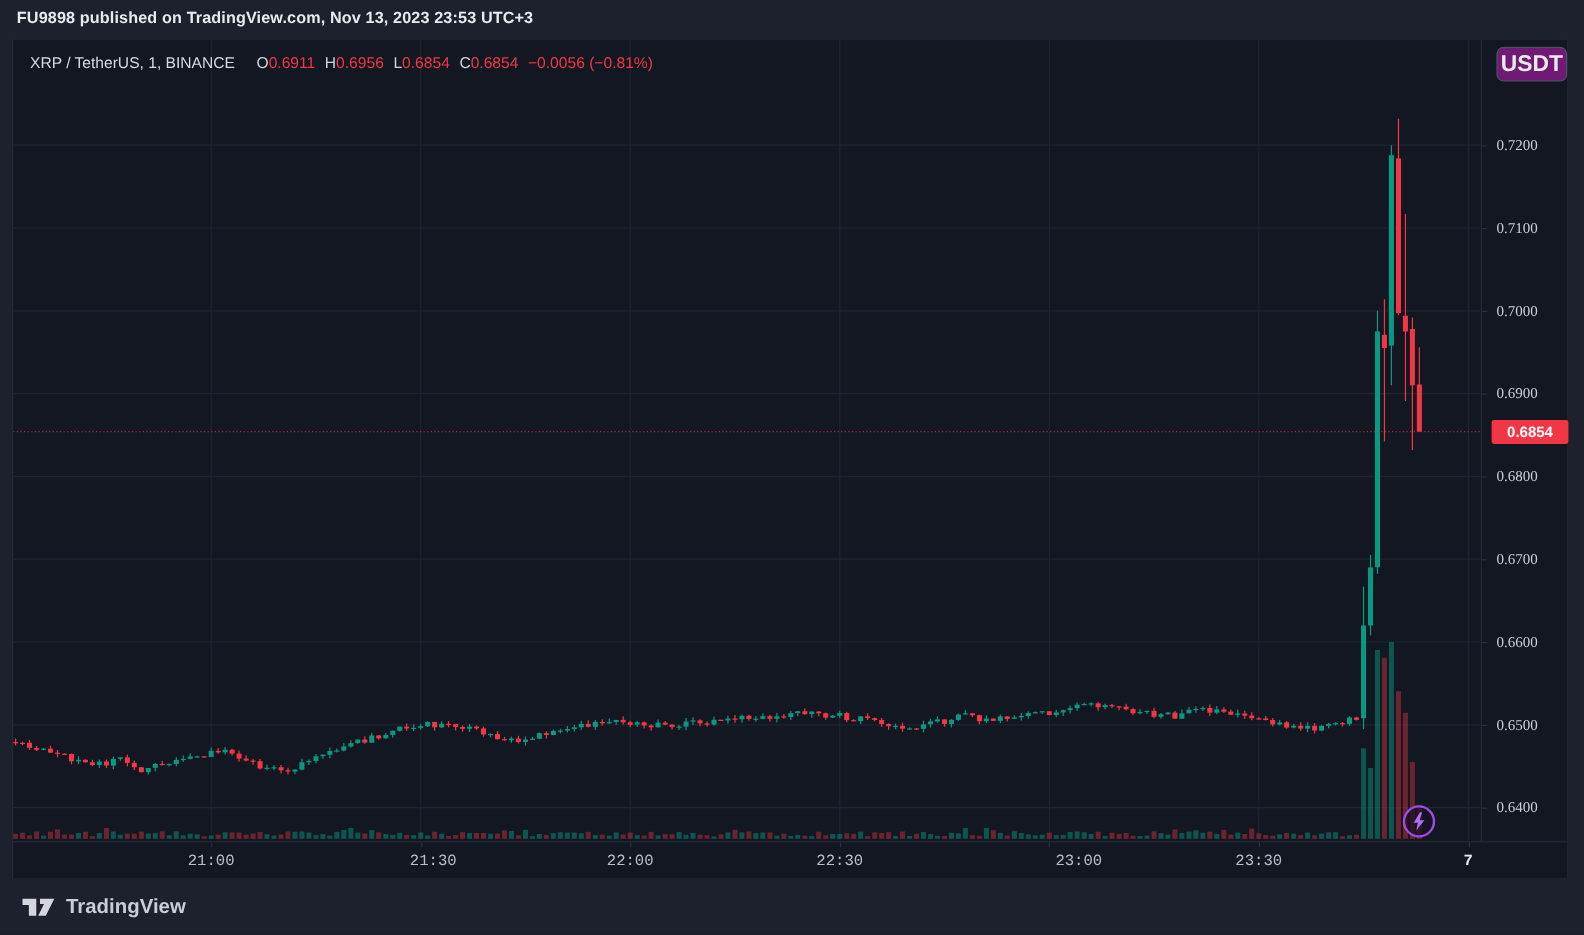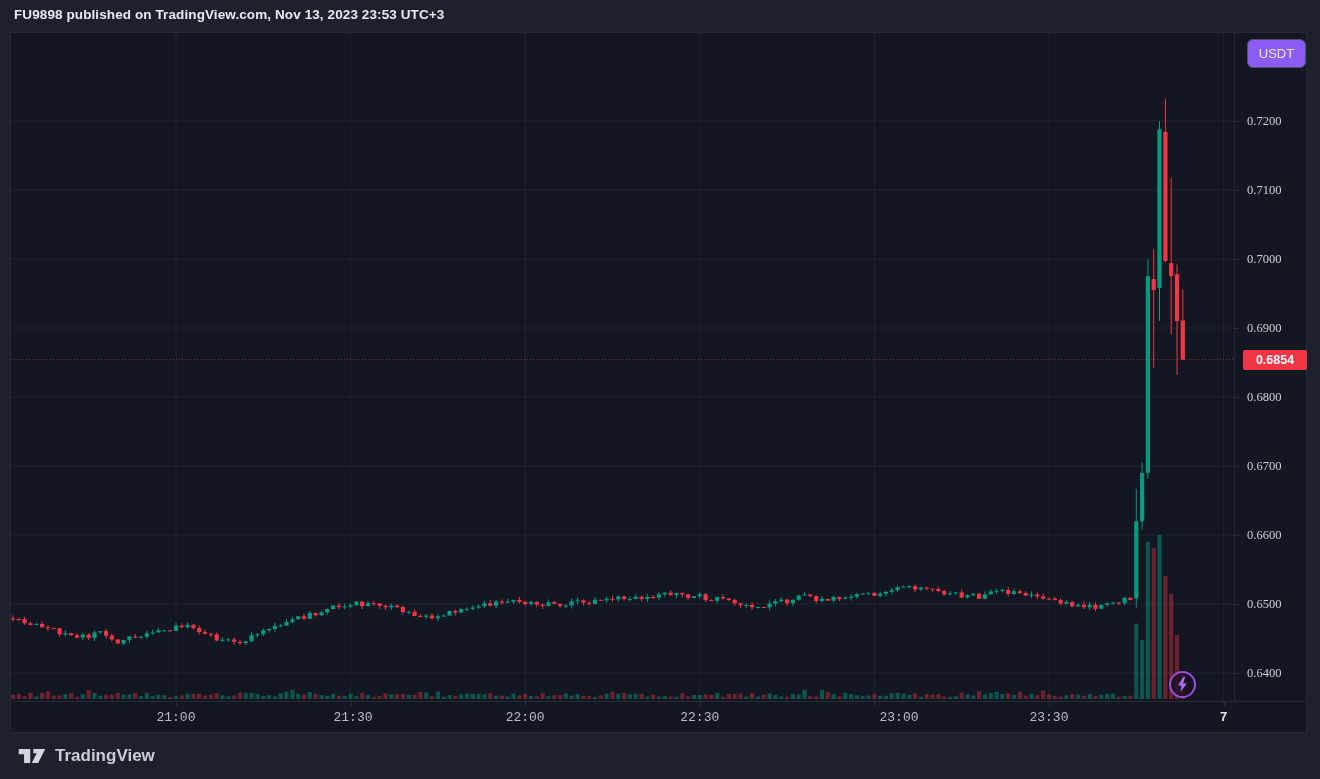--- a/index.html
+++ b/index.html
@@ -41,22 +41,22 @@
                border-top:1px solid #242a38; }
   .ttick { position:absolute; top:8px; font-size:13px; color:#b8bdc9; transform:translateX(-50%);font-family:Liberation Mono, monospace; }
   .ttick.strong { color:#e6e8ec; font-weight:bold; }
   .ttickmark { position:absolute; top:0; width:1px; height:4px; background:#2a3040; }
 
   .last-price { position:absolute; background:#f23645; color:#ffffff; font-size:12.5px;
                 font-weight:bold; width:64px; height:20px; line-height:20px; text-align:center;
                 border-radius:2px; }
 
   .currency-btn { position:absolute; left:1247px; top:39px; width:59px; height:29px;
-                  background:#8b5cf6; border:1px solid #4b5363; border-radius:6px;
-                  color:#e8eaee; font-size:13px; font-weight:normal;
+                  background:#701a75; border:1px solid #4b5363; border-radius:6px;
+                  color:#e8eaee; font-size:19px; font-weight:bold;
                   font-family:"Liberation Sans", sans-serif; cursor:pointer; }
 
   .bolt { position:absolute; left:1158px; top:638px; width:27px; height:27px;
           border:2px solid #9d4be0; border-radius:50%; background:rgba(26,18,38,.75);
           display:flex; align-items:center; justify-content:center; cursor:pointer; }
 
   .footer { position:absolute; left:17px; top:746px; display:flex; align-items:center;
             gap:8px; color:#c9cdd6; font-size:17px; font-weight:bold; cursor:pointer; }
   .tv-logo { display:block; }
 </style>
@@ -687,20 +687,23 @@
         <rect class="b dn" x="1152.3" y="99.0" width="4.2" height="129.0"></rect>
         <line class="w dn" x1="1160.2" x2="1160.2" y1="145.3" y2="301.2"></line>
         <rect class="b dn" x="1158.1" y="230.1" width="4.2" height="13.1"></rect>
         <line class="w dn" x1="1166.0" x2="1166.0" y1="231.5" y2="341.9"></line>
         <rect class="b dn" x="1163.9" y="241.2" width="4.2" height="46.9"></rect>
         <line class="w dn" x1="1171.8" x2="1171.8" y1="256.4" y2="326.7"></line>
         <rect class="b dn" x="1169.7" y="287.4" width="4.2" height="39.3"></rect>
         <line class="lastline" x1="0" x2="1223" y1="326.7" y2="326.7"></line>
       </svg>
 
+    <div class="legend">
+      <span class="sym">XRP / TetherUS, 1, BINANCE</span><span id="ohlc"><span class="k">O</span><span class="v">0.6911</span><span class="k">H</span><span class="v">0.6956</span><span class="k">L</span><span class="v">0.6854</span><span class="k">C</span><span class="v">0.6854</span></span><span class="chg">−0.0056 (−0.81%)</span>
+    </div>
 
     <div class="price-axis" id="priceAxis">
         <div class="ptickmark" style="top: 87.5px;"></div>
         <div class="ptick" style="top: 80px;">0.7200</div>
         <div class="ptickmark" style="top: 156.5px;"></div>
         <div class="ptick" style="top: 149px;">0.7100</div>
         <div class="ptickmark" style="top: 225.5px;"></div>
         <div class="ptick" style="top: 218px;">0.7000</div>
         <div class="ptickmark" style="top: 294.5px;"></div>
         <div class="ptick" style="top: 287px;">0.6900</div>
@@ -712,21 +715,21 @@
         <div class="ptick" style="top: 494px;">0.6600</div>
         <div class="ptickmark" style="top: 570.5px;"></div>
         <div class="ptick" style="top: 563px;">0.6500</div>
         <div class="ptickmark" style="top: 639.5px;"></div>
         <div class="ptick" style="top: 632px;">0.6400</div>
       </div>
     <div class="time-axis" id="timeAxis">
         <div class="ttickmark" style="left: 164.96px;"></div>
         <div class="ttick" style="left: 164.96px;">21:00</div>
         <div class="ttickmark" style="left: 339.56px;"></div>
-        <div class="ttick" style="left: 342px;">21:30</div>
+        <div class="ttick" style="left: 350px;">21:30</div>
         <div class="ttickmark" style="left: 514.16px;"></div>
         <div class="ttick" style="left: 514.16px;">22:00</div>
         <div class="ttickmark" style="left: 688.76px;"></div>
         <div class="ttick" style="left: 688.76px;">22:30</div>
         <div class="ttickmark" style="left: 863.36px;"></div>
         <div class="ttick" style="left: 888px;">23:00</div>
         <div class="ttickmark" style="left: 1037.96px;"></div>
         <div class="ttick" style="left: 1037.96px;">23:30</div>
         <div class="ttickmark" style="left: 1212.56px;"></div>
         <div class="ttick strong" style="left: 1212.56px;">7</div>

